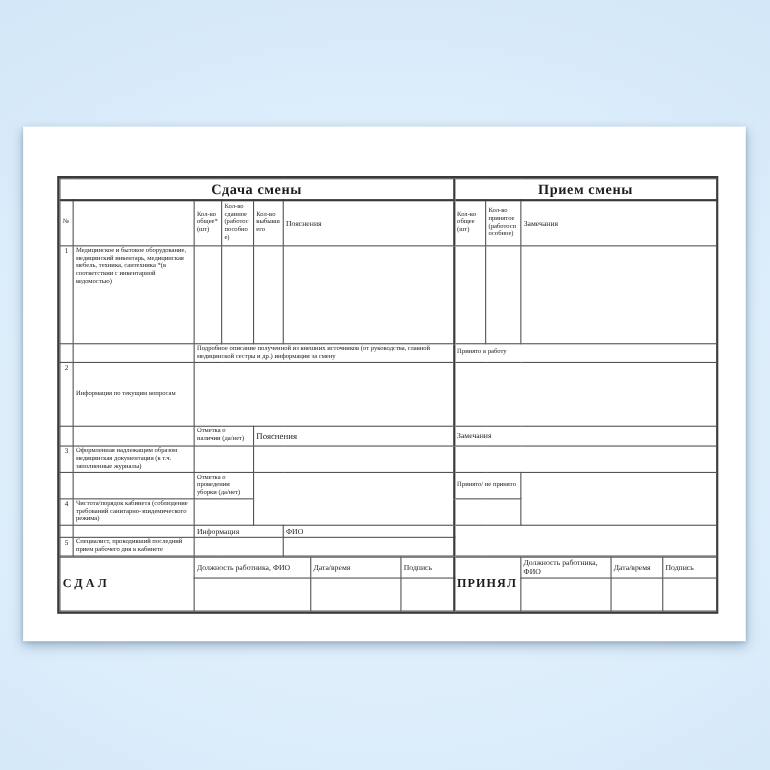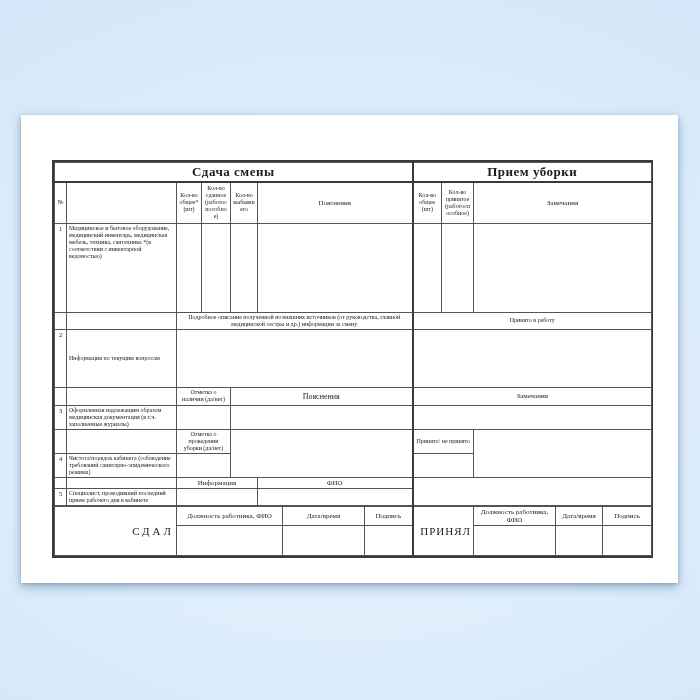--- a/index.html
+++ b/index.html
@@ -16,28 +16,28 @@
   }
   .table-wrap{
     position:absolute;left:31px;top:45px;width:597px;
     border:2px solid #3a3a3a;
   }
   table{border-collapse:collapse;table-layout:fixed;width:597px;}
   td{border:1px solid #545454;padding:1px 2px;overflow:hidden;overflow-wrap:break-word;word-wrap:break-word;}
   .title{font-size:13px;font-weight:bold;text-align:center;vertical-align:middle;letter-spacing:0.5px;}
   .r-sec td{border-bottom:2px solid #3a3a3a;}
   .dv{border-left:2px solid #3a3a3a;}
-  .c{text-align:center;vertical-align:middle;}
+  .c{vertical-align:middle;}
   .tl{text-align:left;vertical-align:top;}
   .ml{text-align:left;vertical-align:middle;}
   .num{text-align:center;vertical-align:top;font-size:6.5px;line-height:8px;}
   .fs6{font-size:6px;line-height:7px;}
   .fs7{font-size:7px;line-height:8px;}
   .fs8{font-size:8px;line-height:9px;}
-  .sign{font-size:11px;font-weight:normal;text-align:right;vertical-align:middle;}
+  .sign{font-size:11px;font-weight:bold;text-align:left;vertical-align:middle;}
   .sp3{letter-spacing:3px;}
   .sp1{letter-spacing:1px;}
 </style>
 </head>
 <body>
 
 <div class="paper">
   <div class="table-wrap">
 
     <table>
@@ -49,21 +49,21 @@
           <col style="width:27px">
           <col style="width:155px">
         <col style="width:29px">
           <col style="width:32px">
           <col style="width:178px">
       </colgroup>
 
       <tbody>
           <tr class="r-sec" style="height:17px">
         <td colspan="6" class="title">Сдача смены</td>
-        <td colspan="3" class="title dv">Прием уборки</td>
+        <td colspan="3" class="title dv">Прием смены</td>
       </tr>
 
       <tr style="height:41px">
         <td class="c fs6">№</td>
         <td class="c fs6"></td>
         <td class="c fs6">Кол-во общее* (шт)</td>
         <td class="c fs6">Кол-во сданное (работоспособное)</td>
         <td class="c fs6">Кол-во выбывшего</td>
         <td class="c fs7">Пояснения</td>
         <td class="c fs6 dv">Кол-во общее (шт)</td>

